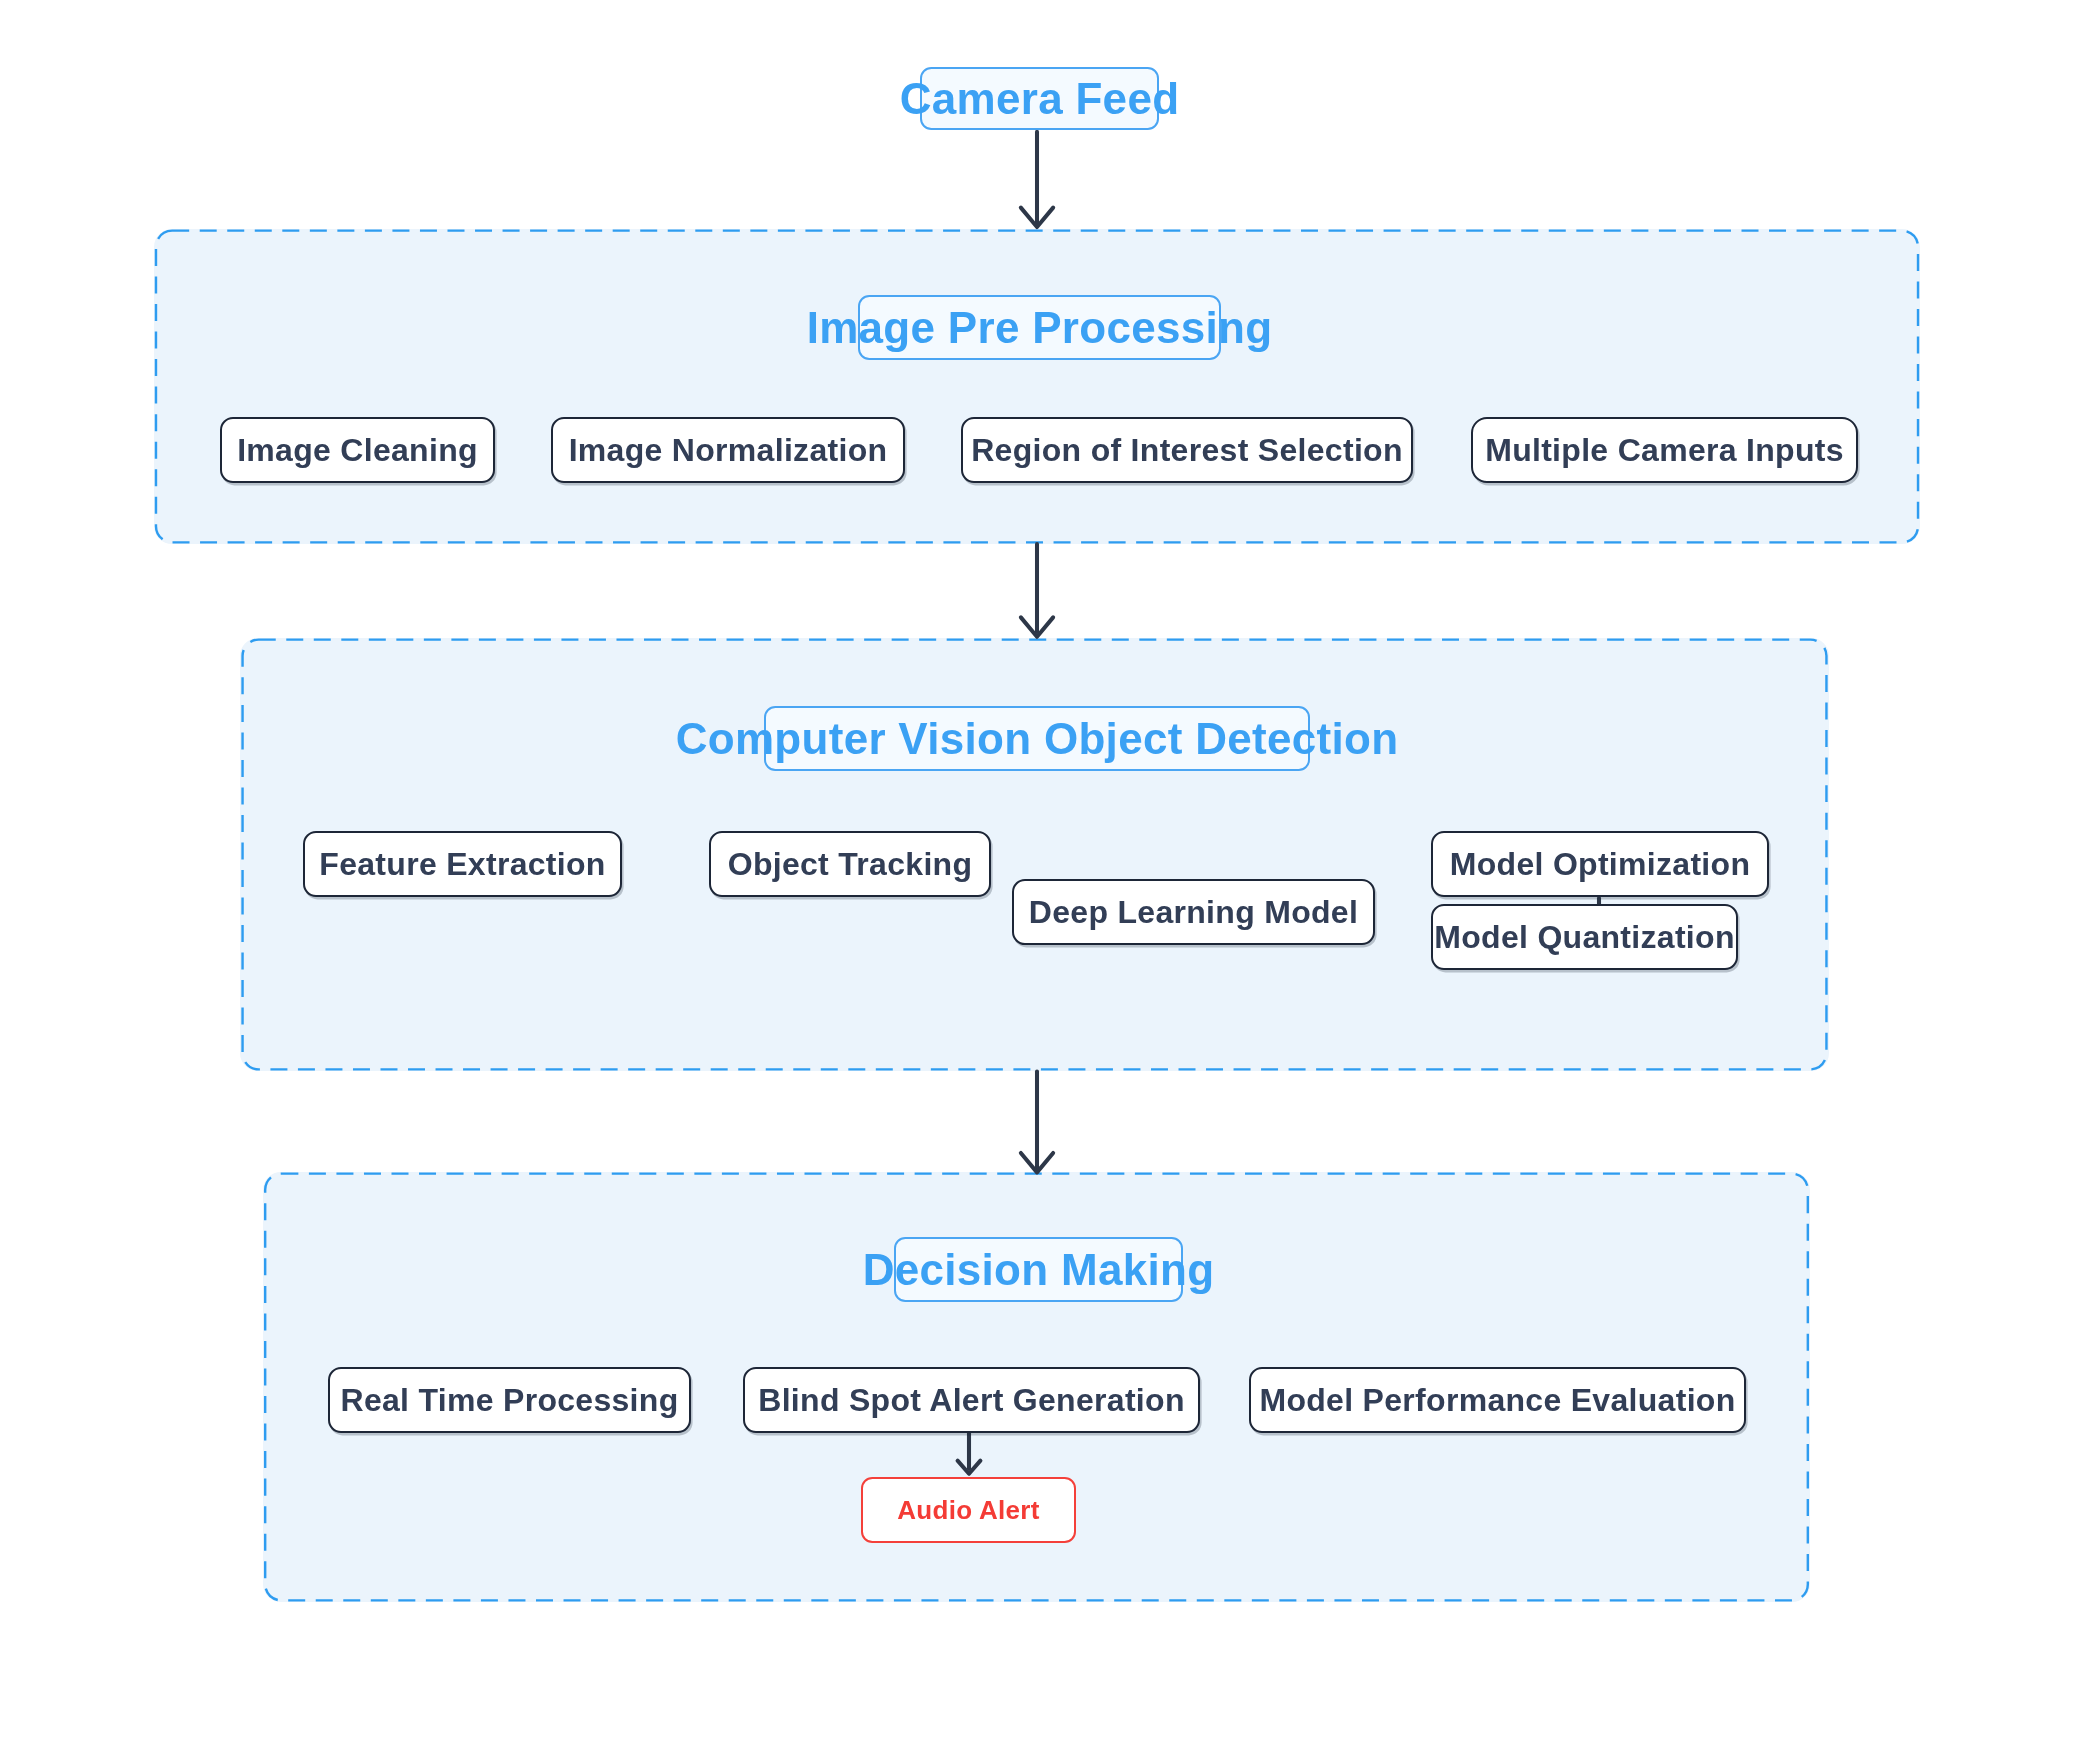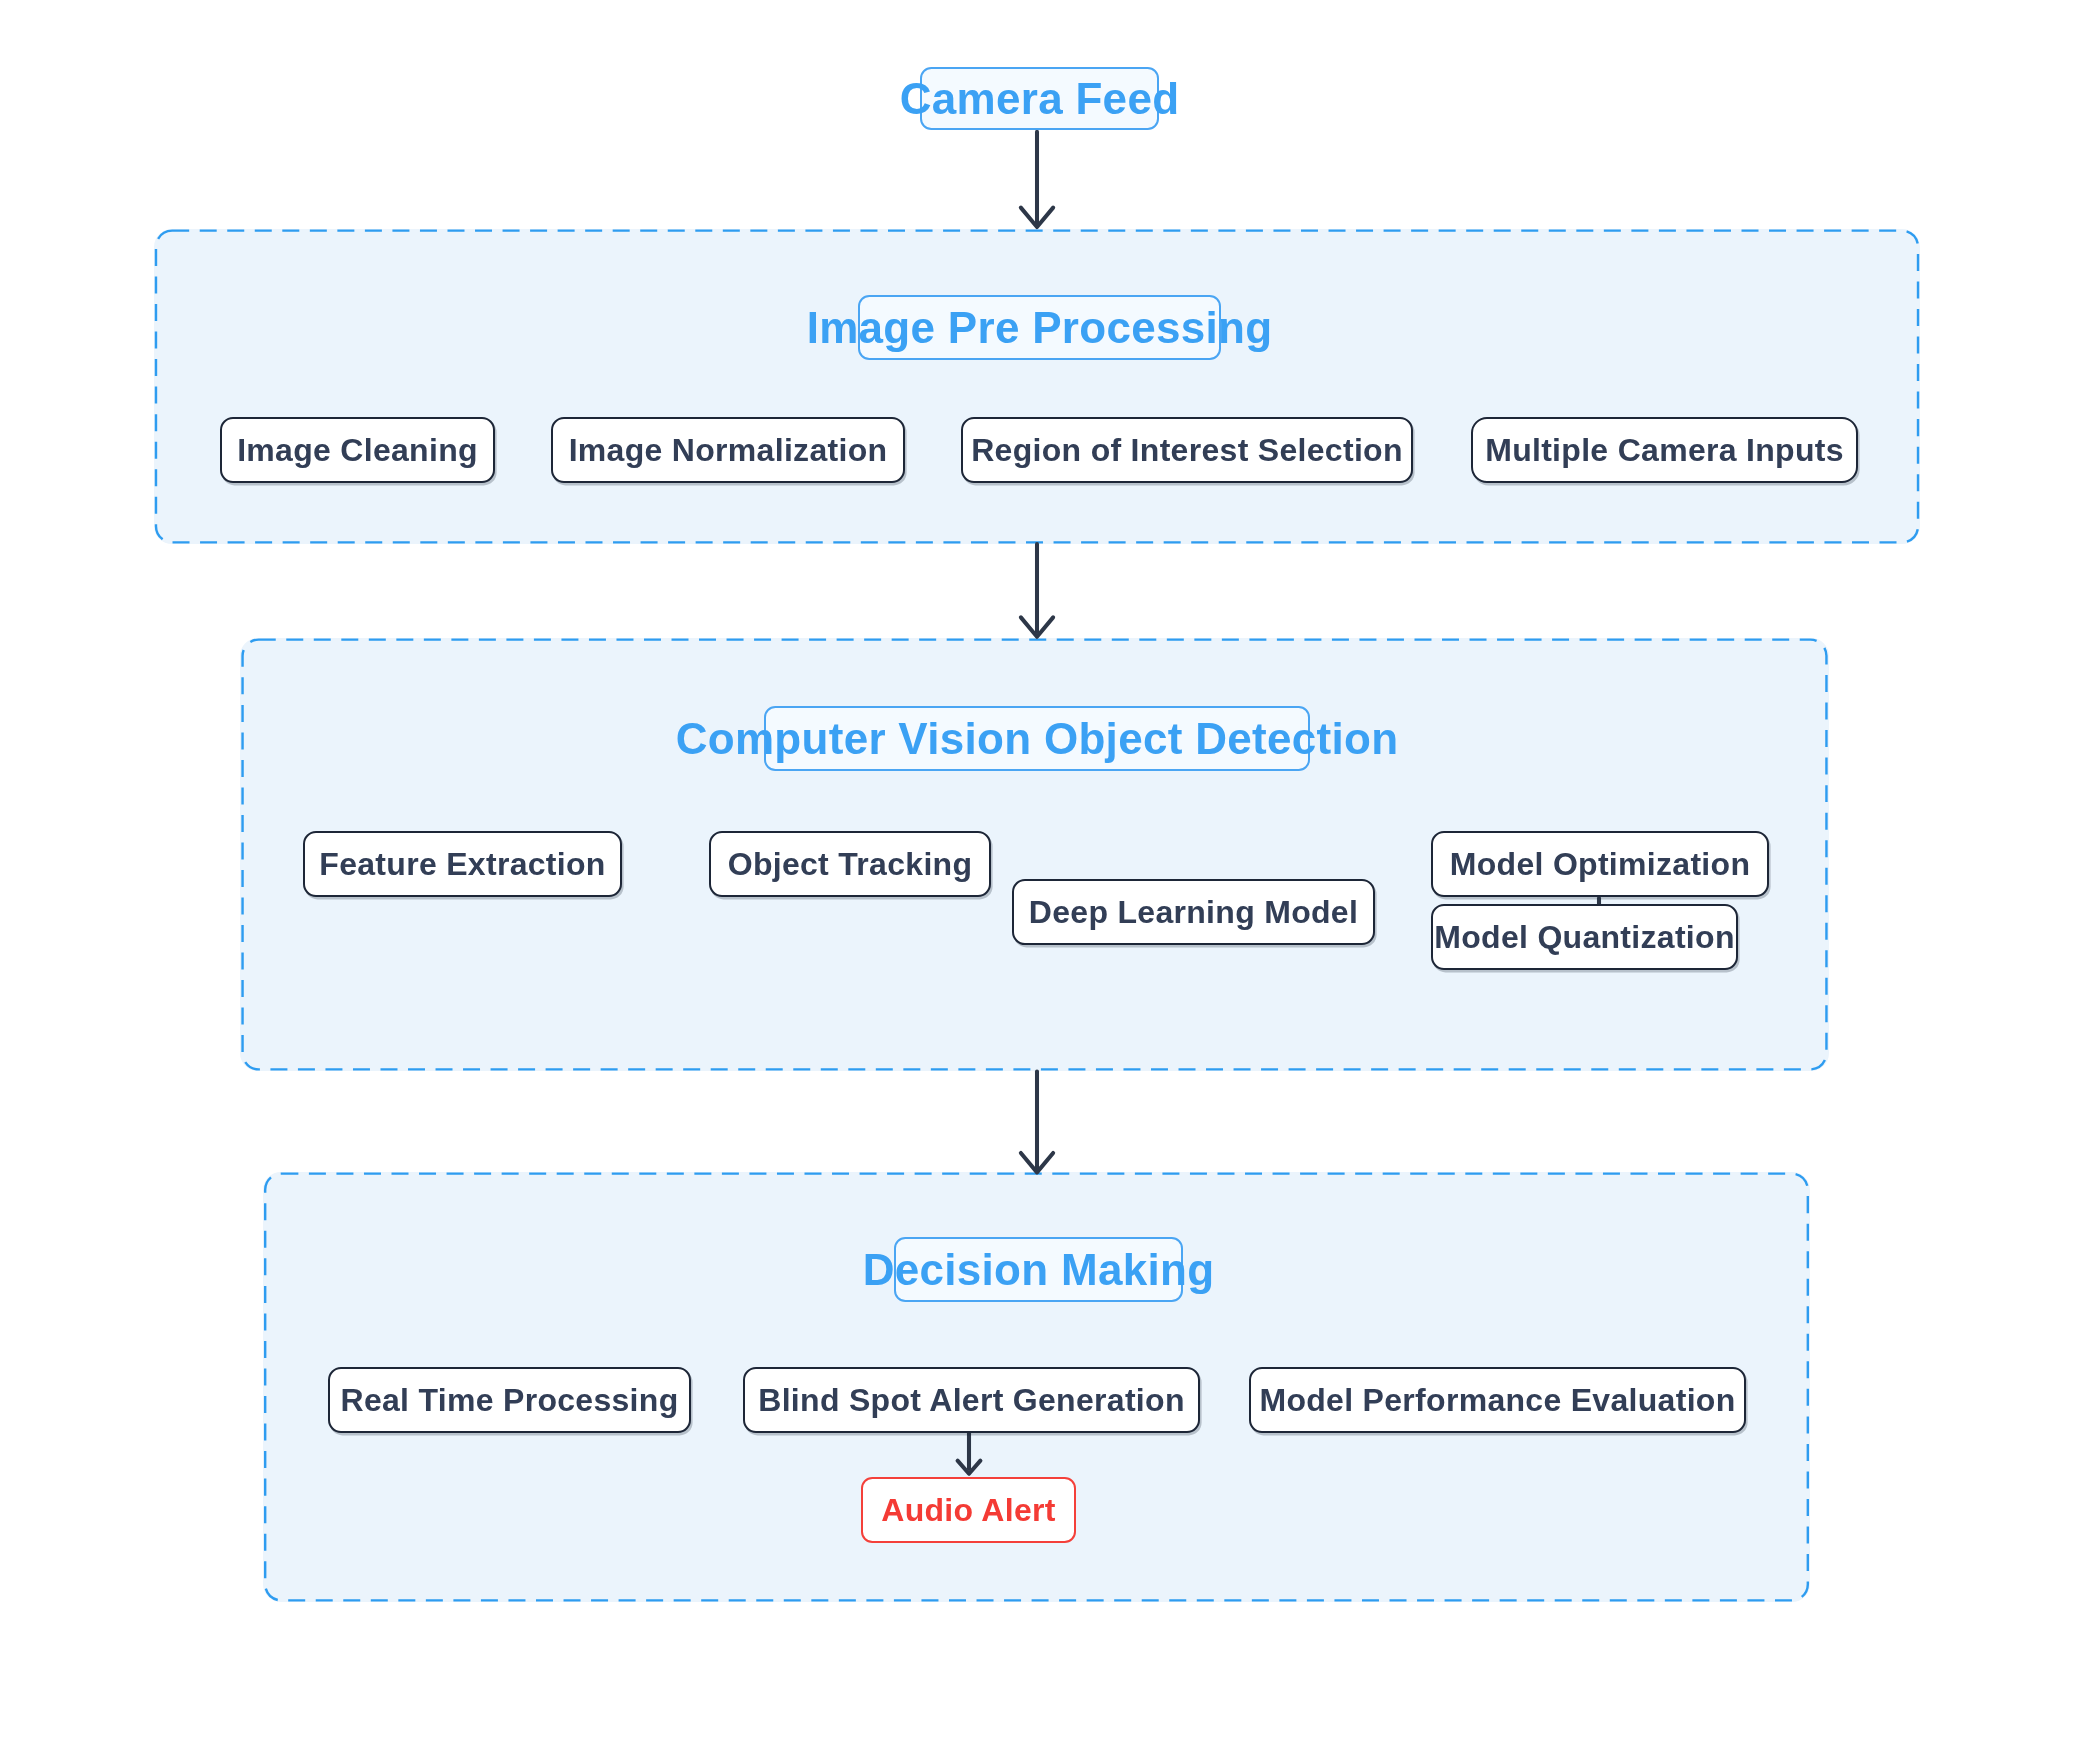--- a/index.html
+++ b/index.html
@@ -37,21 +37,21 @@
     border:2.4px solid #4aa5f3;
     border-radius:11.3px;
     color:#3ba1f4;
     font-size:44px;
   }
   .node.alert{
     background:#ffffff;
     border:2.4px solid #f4403a;
     border-radius:11.3px;
     color:#f43b35;
-    font-size:32px;
+    font-size:26px;
   }
   .arrow{position:absolute;overflow:visible;}
   .arrow line,.arrow polyline{
     stroke:#2d3748;stroke-width:5;fill:none;
     stroke-linecap:round;stroke-linejoin:round;
   }
 </style>
 </head>
 <body>
 

